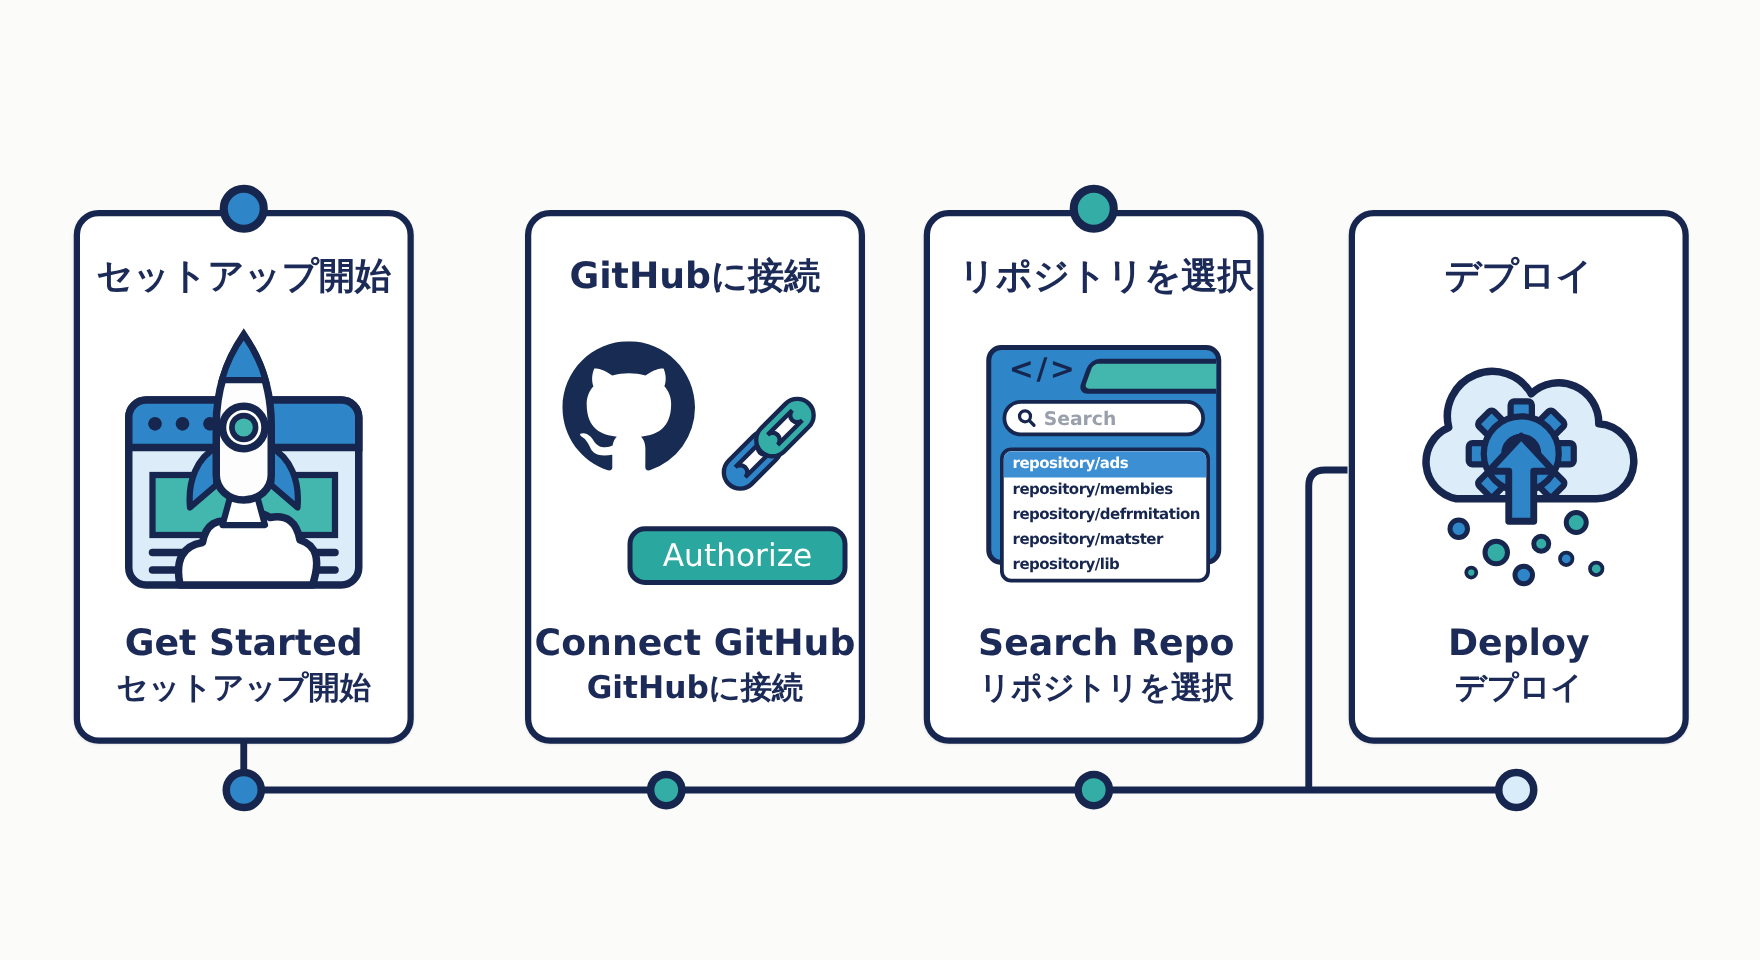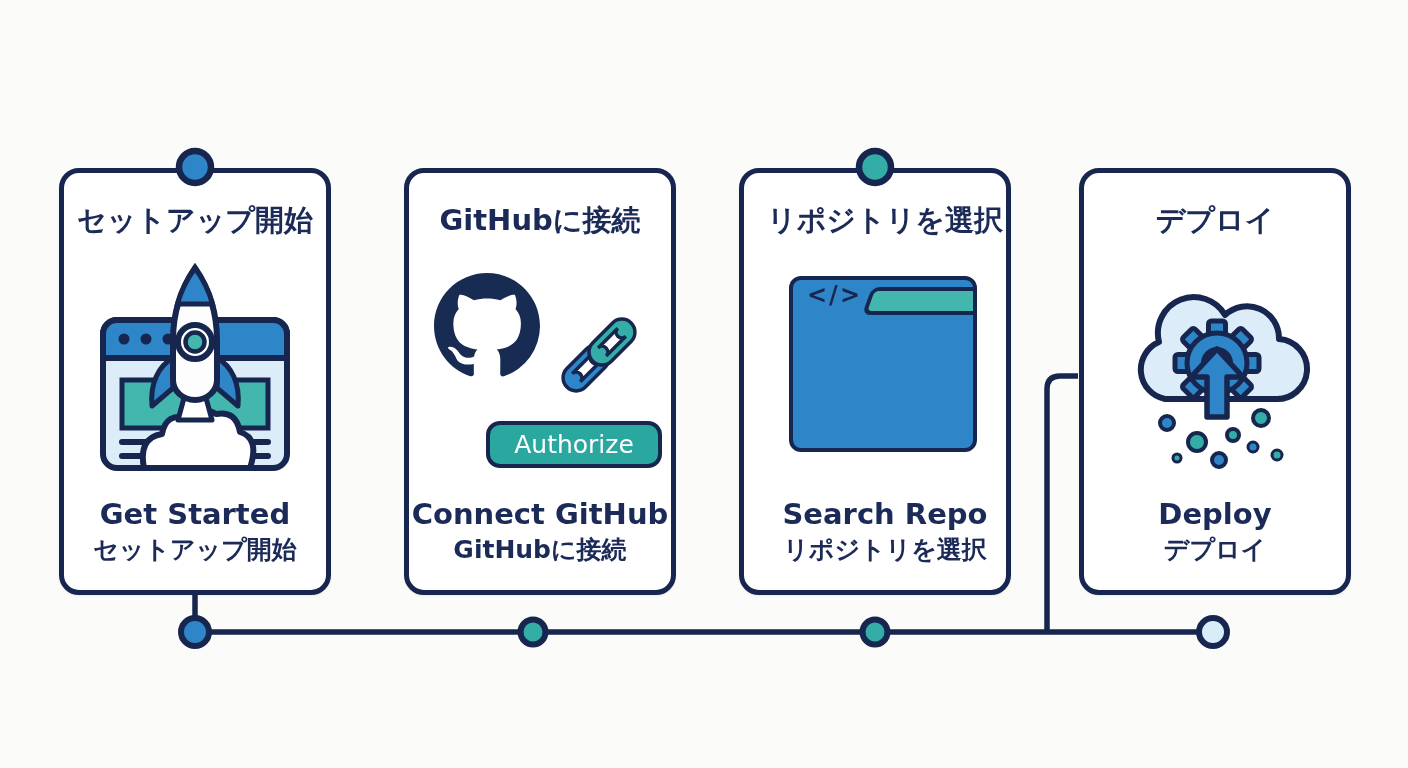--- a/index.html
+++ b/index.html
@@ -3,21 +3,21 @@
 <meta charset="utf-8">
 <style>
   html,body{margin:0;padding:0;}
   body{font-family:"DejaVu Sans","Liberation Sans",sans-serif;}
   .canvas{position:relative;width:1408px;height:768px;background:#FBFBF9;overflow:hidden;}
 
   .card{position:absolute;top:168px;width:272px;height:427px;background:#FFFFFF;
         border:5px solid #17264F;border-radius:20px;box-sizing:border-box;
         display:flex;flex-direction:column;align-items:center;z-index:1;
         box-shadow:0 1px 2px rgba(20,35,80,0.08);}
-  .card1{left:59px;} .card2{left:404px;} .card3{left:739px;padding-left:20px;} .card4{left:1079px;}
+  .card1{left:59px;} .card2{left:420px;} .card3{left:739px;padding-left:20px;} .card4{left:1079px;}
 
   .card-title{margin-top:28px;font-size:29px;font-weight:bold;color:#1B2A57;white-space:nowrap;}
   .icon-zone{flex:1;width:100%;display:flex;flex-direction:column;align-items:center;justify-content:center;}
   .labels{margin-bottom:24px;text-align:center;}
   .label-en{font-size:29px;font-weight:bold;color:#1B2A57;line-height:1.3;}
   .label-jp{font-size:25px;font-weight:bold;color:#1B2A57;line-height:1.3;}
 
   
   .gh-row{display:flex;align-items:flex-start;gap:10px;margin-top:4px;}
   .link-wrap{margin-top:34px;}
@@ -114,20 +114,34 @@
   </div>
 
   <div class="card card3">
     <div class="card-title">リポジトリを選択</div>
     <div class="icon-zone">
       <div class="picker">
         <div class="folder">
           <div class="tab"></div>
           <div class="code-glyph">&lt;/&gt;</div>
         </div>
+        <div class="searchbar">
+          <svg width="15" height="15" viewBox="0 0 15 15">
+            <circle cx="6" cy="6" r="4.4" fill="none" stroke="#17264F" stroke-width="2.6"></circle>
+            <path d="M9.5 9.5 L13.2 13.2" stroke="#17264F" stroke-width="2.6" stroke-linecap="round"></path>
+          </svg>
+          <span class="search-text">Search</span>
+        </div>
+        <div class="repo-list">
+          <div class="repo-row selected">repository/ads</div>
+          <div class="repo-row">repository/membies</div>
+          <div class="repo-row">repository/defrmitation</div>
+          <div class="repo-row">repository/matster</div>
+          <div class="repo-row">repository/lib</div>
+        </div>
       </div>
     </div>
     <div class="labels">
       <div class="label-en">Search Repo</div>
       <div class="label-jp">リポジトリを選択</div>
     </div>
   </div>
 
   <div class="card card4">
     <div class="card-title">デプロイ</div>

